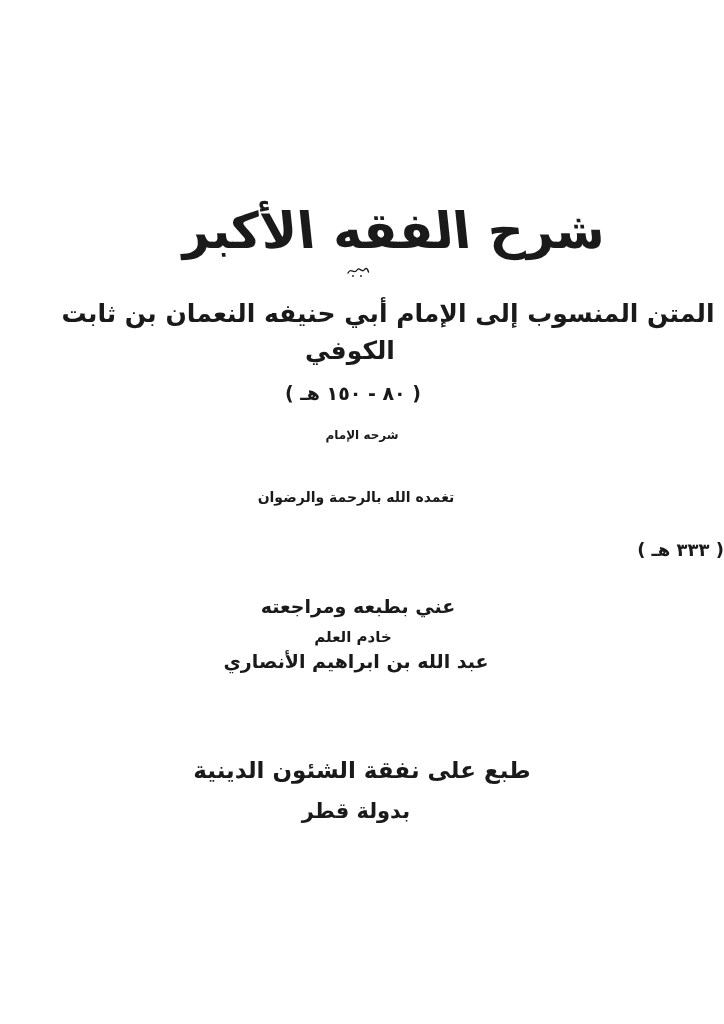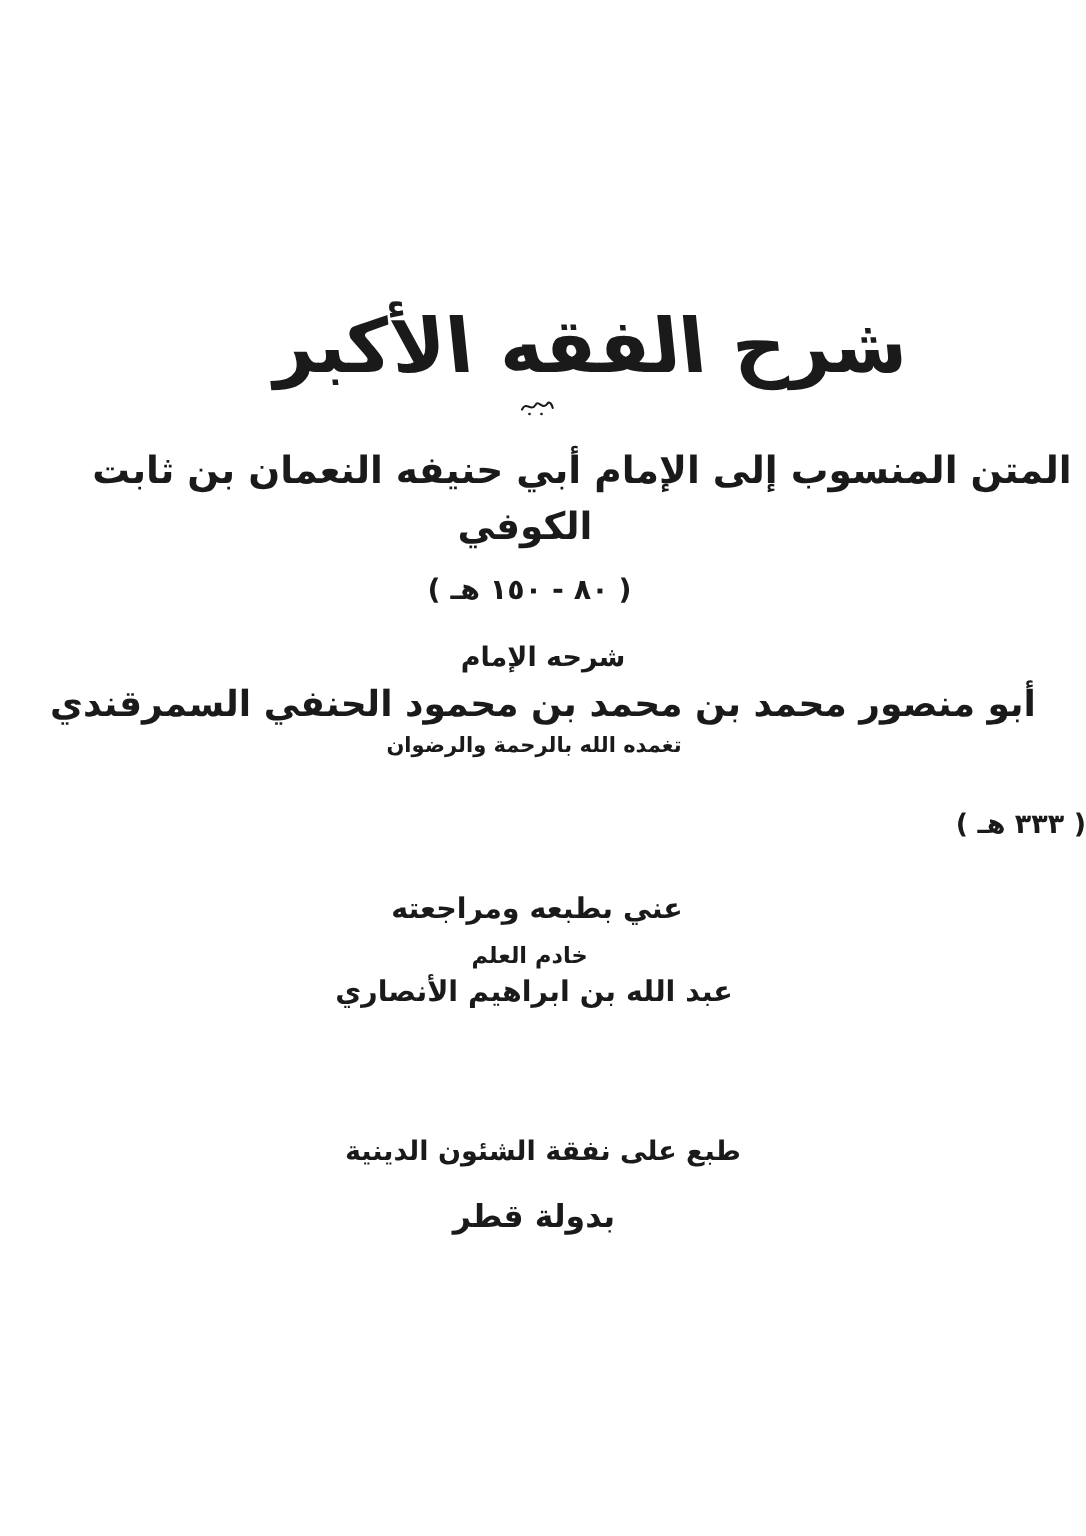--- a/index.html
+++ b/index.html
@@ -30,28 +30,28 @@
     letter-spacing: 0;
   }
   .flourish {
     position: absolute;
     top: 263px; left: 346px;
     width: 24px; height: 14px;
   }
   .attr1   { top: 299px; font-size: 25px; transform: translateX(26px); }
   .attr2   { top: 336px; font-size: 25px; transform: translateX(-12px); }
   .dates   { top: 382px; font-size: 19px; transform: translateX(-9px); letter-spacing: 2px; }
-  .heading { top: 428px; font-size: 18px; }
+  .heading { top: 428px; font-size: 12px; }
   .author  { top: 455px; font-size: 24px; }
   .blessing{ top: 489px; font-size: 14px; transform: translateX(-6px); }
   .cdate   { top: 539px; font-size: 18px; letter-spacing: 2px; text-align: right; }
   .ed1     { top: 595px; font-size: 19px; transform: translateX(-4px); }
   .ed2     { top: 628px; font-size: 15px; transform: translateX(-9px); }
   .ed3     { top: 650px; font-size: 19px; transform: translateX(-6px); }
-  .imp1    { top: 757px; font-size: 18px; }
+  .imp1    { top: 757px; font-size: 23px; }
   .imp2    { top: 799px; font-size: 21px; transform: translateX(-6px); }
 </style>
 </head>
 <body>
 
 <div class="page" dir="rtl">
 
   <h1 class="line book-title">شرح الفقه الأكبر</h1>
 
   <span class="flourish">
@@ -63,21 +63,20 @@
   </span>
 
   <p class="line attr1">المتن المنسوب إلى الإمام أبي حنيفه النعمان بن ثابت</p>
 
   <p class="line attr2">الكوفي</p>
 
   <p class="line dates">( ٨٠ - ١٥٠ هـ )</p>
 
   <p class="line heading">شرحه الإمام</p>
 
-  <p class="line author">أبو منصور محمد بن محمد بن محمود الحنفي السمرقندي</p>
 
   <p class="line blessing">تغمده الله بالرحمة والرضوان</p>
 
   <p class="line cdate">( ٣٣٣ هـ )</p>
 
   <p class="line ed1">عني بطبعه ومراجعته</p>
 
   <p class="line ed2">خادم العلم</p>
 
   <p class="line ed3">عبد الله بن ابراهيم الأنصاري</p>

